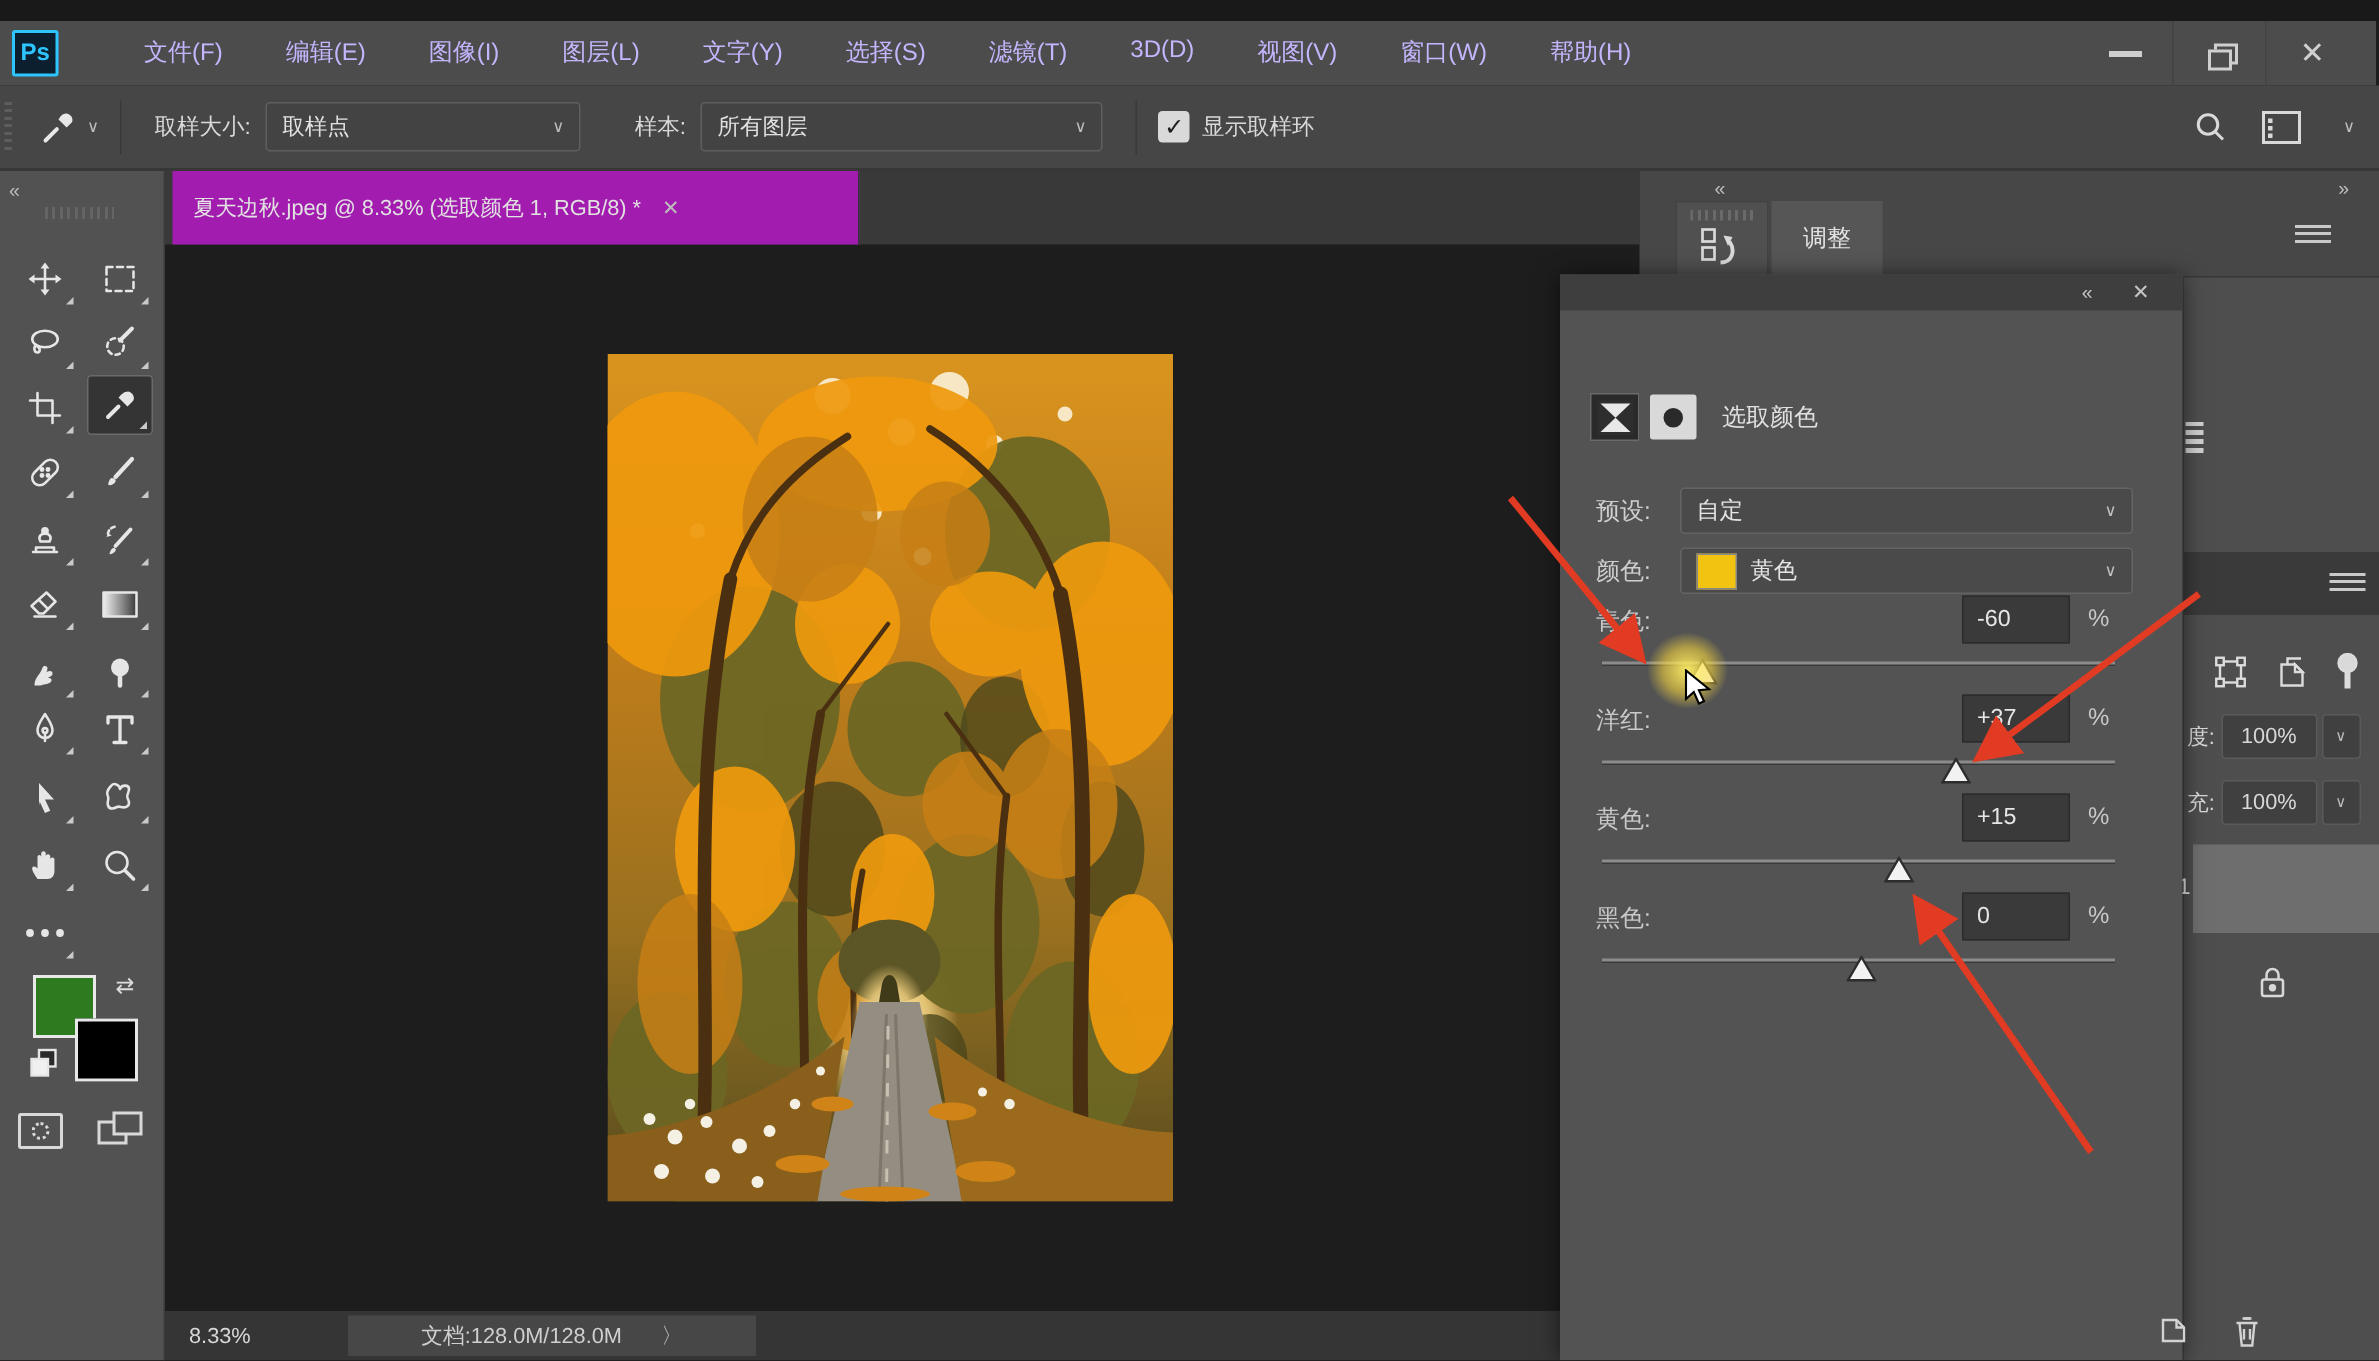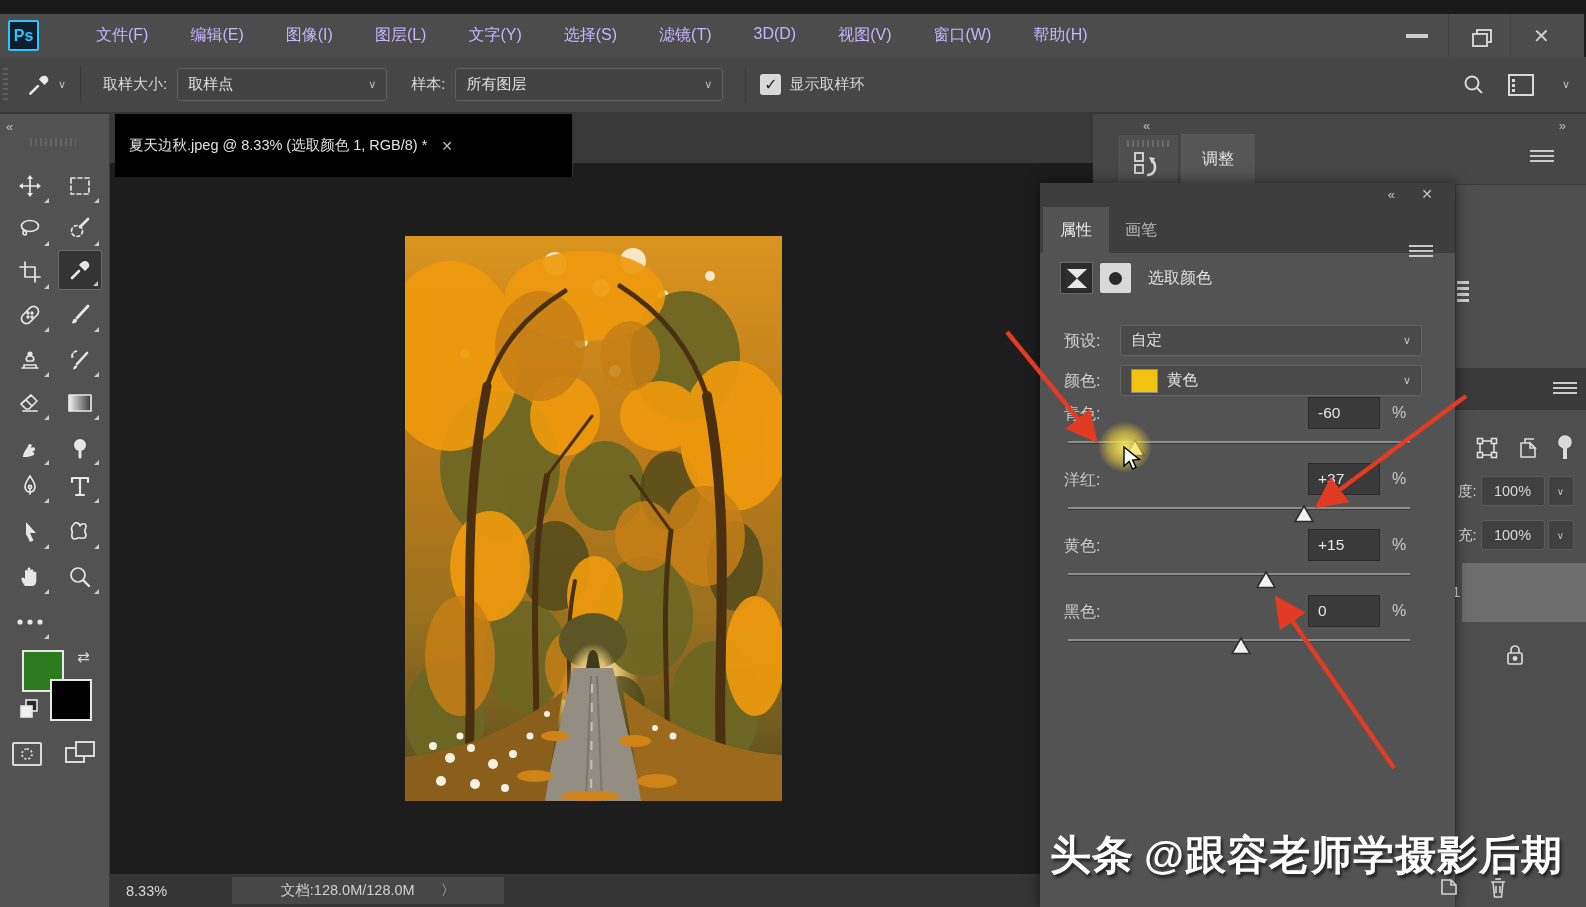--- a/index.html
+++ b/index.html
@@ -48,21 +48,21 @@
   .swatch-bg { position:absolute; left:50px; top:565px; width:42px; height:42px; background:#000; border:2px solid #e8e8e8; }
   .swatch-swap { position:absolute; left:77px; top:534px; color:#dcdcdc; font-size:15px; }
   .swatch-mini { position:absolute; left:19px; top:584px; }
   .qmask { position:absolute; left:12px; top:628px; width:30px; height:24px; border:2px solid #d9d9d9; border-radius:2px; display:flex; align-items:center; justify-content:center; }
   .qmask-dot { width:12px; height:12px; border:2px dotted #d9d9d9; border-radius:50%; }
   .screenmode { position:absolute; left:64px; top:626px; }
 
   
   .canvas { left:110px; top:114px; width:983px; height:793px; background:#1d1d1d; }
   .tabstrip { position:absolute; left:0; top:0; width:983px; height:49px; background:#393939; }
-  .doc-tab { position:absolute; left:5px; top:0; height:63px; width:458px; background:#000000; display:flex; align-items:center; padding:0 14px; gap:14px; border-right:1px solid #333; }
+  .doc-tab { position:absolute; left:5px; top:0; height:49px; width:458px; background:#a21caf; display:flex; align-items:center; padding:0 14px; gap:14px; border-right:1px solid #333; }
   .doc-tab .title { color:#e2e2e2; font-size:14.5px; white-space:nowrap; }
   .doc-tab .close { color:#bdbdbd; font-size:14px; }
   .photo { position:absolute; left:295px; top:122px; width:377px; height:565px; }
   .statusbar { position:absolute; left:0; bottom:0; width:983px; height:33px; background:#353535; display:flex; align-items:center; }
   .zoom-field { margin-left:16px; width:78px; color:#d8d8d8; font-size:14.5px; }
   .doc-field { margin-left:28px; width:272px; height:27px; background:#474747; display:flex; align-items:center; justify-content:center; gap:26px; color:#cfcfcf; font-size:14.5px; }
   .doc-field .ch { color:#bdbdbd; }
 
   
   .adjstrip { left:1093px; top:114px; width:493px; height:71px; background:#474747; border-bottom:1px solid #3a3a3a; }
@@ -175,21 +175,21 @@
           <path d="M12 7l5 5 3-3c1.5-1.5 0-5-2.5-5.5C15 3 13.5 4.5 12 7z" fill="#e8e8e8" stroke="none"></path>
         </svg>
       <span class="chev">∨</span>
     </div>
     <div class="vsep"></div>
     <span class="opt-label">取样大小:</span>
     <div class="dropdown dd-sample-size">
       <span>取样点</span>
       <span class="dd-chev">∨</span>
     </div>
-    <span class="opt-label" style="margin-left:24px">样本:</span>
+    <span class="opt-label" style="margin-left:36px">样本:</span>
     <div class="dropdown dd-sample">
       <span>所有图层</span>
       <span class="dd-chev">∨</span>
     </div>
     <div class="vsep" style="margin-left:22px"></div>
     <div class="checkbox">✓</div>
     <span class="opt-label">显示取样环</span>
   </div>
   <div class="abs opt-right">
     <svg width="24" height="24" viewBox="0 0 24 24">
@@ -564,27 +564,20 @@
           <circle cx="11" cy="15.5" r="1.6" fill="#d8d8d8"></circle>
         </svg>
     </div>
   </div>
 
   <div class="abs floatpanel">
     <div class="fp-header">
       <span class="fp-collapse">«</span>
       <span class="fp-close">✕</span>
     </div>
-    <div class="fp-tabbar">
-      <div class="fp-tab active">属性</div>
-      <div class="fp-tab inactive">画笔</div>
-      <div class="fp-menu">
-          <div class="hamb"></div>
-        </div>
-    </div>
 
     <div class="fp-iconrow">
       <div class="sel-icon">
         <svg width="24" height="23" viewBox="0 0 24 23">
             <rect width="24" height="23" fill="#2e2e2e"></rect>
             <path d="M2 2h20L12 11.5z" fill="#e8e8e8"></path>
             <path d="M2 21h20L12 11.5z" fill="#e8e8e8"></path>
           </svg>
       </div>
       <div class="mask-icon">
@@ -664,23 +657,20 @@
     <svg width="22" height="22" viewBox="0 0 22 22">
         <path d="M4 4h9l5 5v9H4z"></path>
         <path d="M13 4v5h5"></path>
       </svg>
     <svg width="20" height="24" viewBox="0 0 20 24">
         <path d="M3 6h14M5 6l1.5 15h7L15 6M8 3h4M8 10v7M12 10v7"></path>
         <path d="M7 3h6"></path>
       </svg>
   </div>
 
-  <div class="abs watermark">
-    <span class="brand">头条</span><span>@跟容老师学摄影后期</span>
-  </div>
 
   <svg class="abs arrows" id="arrows-svg">
     <defs>
       <marker id="ah" markerWidth="7" markerHeight="7" refX="5" refY="3.5" orient="auto">
         <path d="M0 0L7 3.5L0 7z" class="ah-fill" fill="#e23b24"></path>
       </marker>
     </defs>
     <line x1="1007" y1="332" x2="1092" y2="436" stroke-width="4.5" marker-end="url(#ah)" stroke="#e23b24"></line>
     <line x1="1466" y1="396" x2="1322" y2="503" stroke-width="4.5" marker-end="url(#ah)" stroke="#e23b24"></line>
     <line x1="1394" y1="768" x2="1280" y2="603" stroke-width="4.5" marker-end="url(#ah)" stroke="#e23b24"></line>

